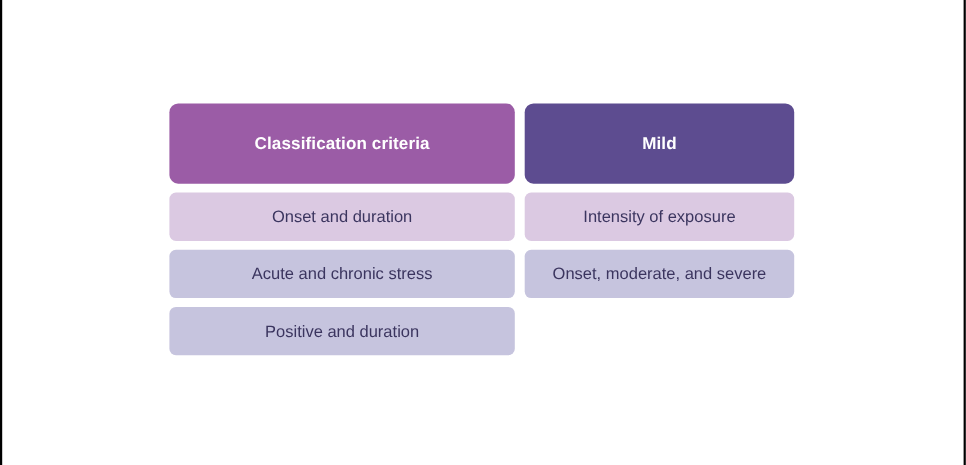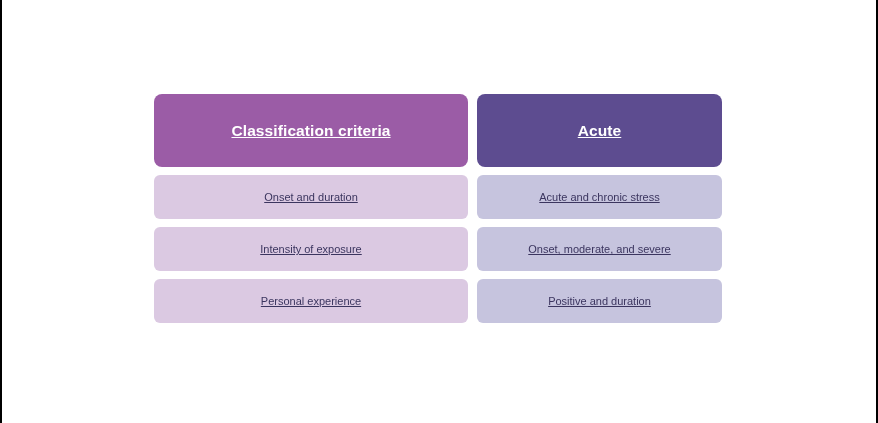--- a/index.html
+++ b/index.html
@@ -33,51 +33,49 @@
     grid-template-rows: 73px 44px 44px 44px;
     column-gap: 9px;
     row-gap: 8px;
   }
   .cell {
     display: flex;
     align-items: center;
     justify-content: center;
     text-align: right;
     box-sizing: border-box;
-    text-decoration: underline;
   }
   .header-cell {
     border-radius: 8px;
     color: var(--header-text, #FFFFFF);
     font-size: 15.5px;
     font-weight: bold;
     letter-spacing: 0.1px;
   }
   .header-cell.criteria { background: var(--criteria-header-bg, #9B5CA6); }
   .header-cell.types    { background: var(--types-header-bg, #5D4C90); }
   .row-cell {
     border-radius: 6px;
     color: var(--row-text, #3B355F);
-    font-size: 11px;
+    font-size: 15px;
     font-weight: normal;
   }
   .row-cell.criteria { background: var(--criteria-row-bg, #DBC9E2); }
   .row-cell.types    { background: var(--types-row-bg, #C6C4DE); }
 </style>
 </head>
 <body>
 
 <div class="edge-line left"></div>
 <div class="edge-line right"></div>
 
 <div class="table-grid">
   <div class="cell header-cell criteria">Classification criteria</div>
-  <div class="cell header-cell types">Acute</div>
+  <div class="cell header-cell types">Mild</div>
 
   <div class="cell row-cell criteria">Onset and duration</div>
+  <div class="cell row-cell criteria">Intensity of exposure</div>
+
   <div class="cell row-cell types">Acute and chronic stress</div>
-
-  <div class="cell row-cell criteria">Intensity of exposure</div>
   <div class="cell row-cell types">Onset, moderate, and severe</div>
 
-  <div class="cell row-cell criteria">Personal experience</div>
   <div class="cell row-cell types">Positive and duration</div>
 </div>
 
 </body></html>

